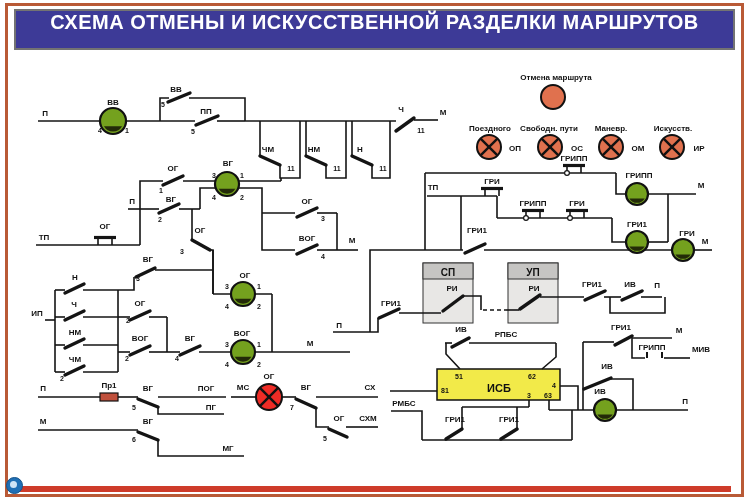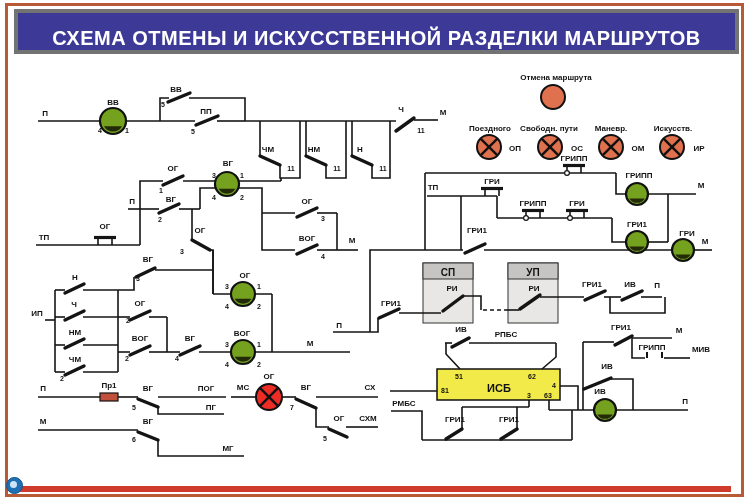--- a/index.html
+++ b/index.html
@@ -1,19 +1,19 @@
 <!DOCTYPE html>
 <html><head>
 <meta charset="utf-8">
 <style>
   html,body{margin:0;padding:0;background:#fbfaf8;font-family:"Liberation Sans",sans-serif;}
   #stage{position:relative;width:749px;height:500px;background:#ffffff;overflow:hidden;}
   #frame{position:absolute;left:5px;top:3px;right:5px;bottom:3px;border:3px solid #b95a36;pointer-events:none;}
-  #banner{position:absolute;left:14px;top:9px;width:717px;height:37px;background:#3d3a97;border:4px solid #737373;
-          display:flex;align-items:flex-end;justify-content:center;}
+  #banner{position:absolute;left:14px;top:9px;width:717px;height:37px;background:#3d3a97;border:2px solid #737373;
+          display:flex;align-items:flex-start;justify-content:center;}
   #banner span{color:#ffffff;font-weight:bold;font-size:20px;letter-spacing:0.5px;white-space:nowrap;}
   #bottombar{position:absolute;left:18px;top:486px;width:713px;height:6px;background:#ce3b2a;}
   #logo{position:absolute;left:6px;top:477px;width:15px;height:15px;border-radius:50%;
         background:#1f6fb5;border:1px solid #15538a;}
   #logo i{position:absolute;left:3px;top:3px;width:7px;height:7px;border-radius:50%;background:#cfe4f5;display:block;}
   svg text{font-family:"Liberation Sans",sans-serif;font-weight:bold;fill:#111;}
 </style>
 </head>
 <body>
 

